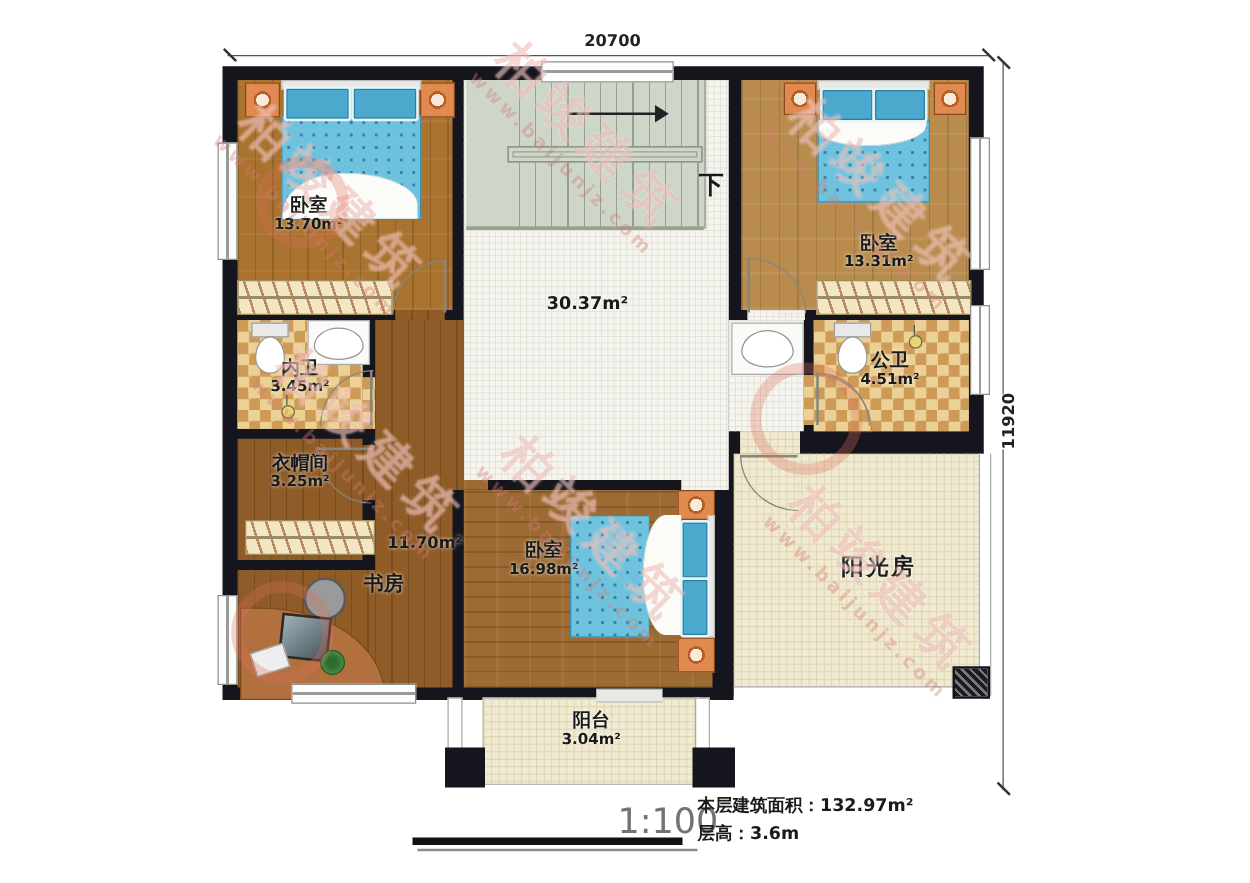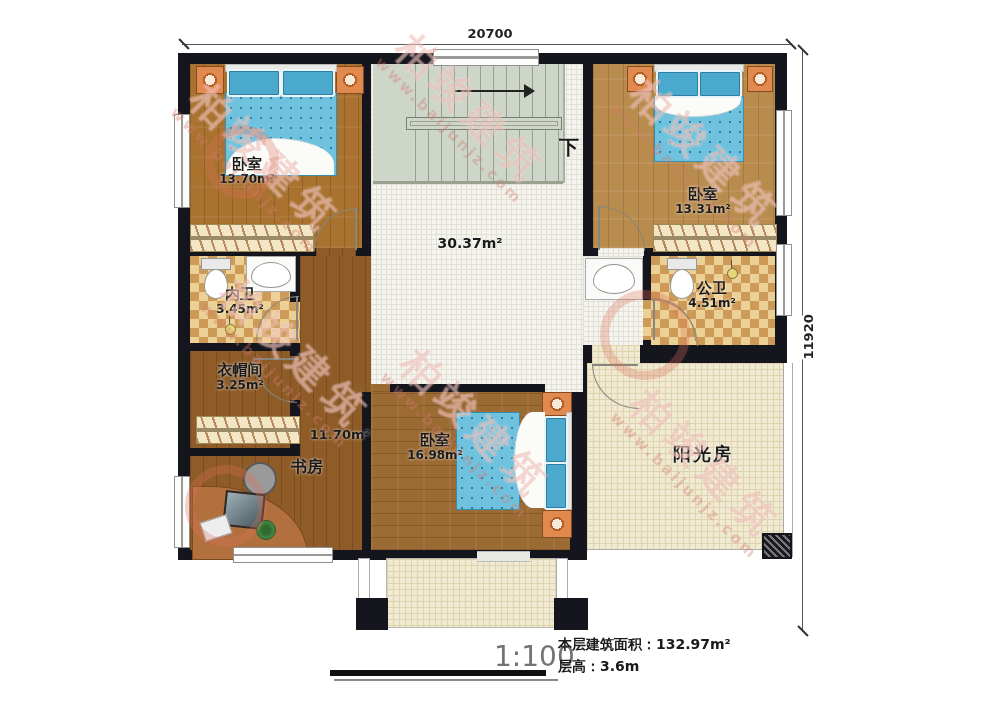--- a/index.html
+++ b/index.html
@@ -189,20 +189,24 @@
   <div class="abs rlabel" style="left:383px;top:432px;width:104px;">
     <span class="rname">卧室</span>
     <span class="rarea">16.98m²</span>
   </div>
   <div class="abs rlabel" style="left:425px;top:236px;width:90px;">
     <span class="rarea" style="font-size:14px;">30.37m²</span>
   </div>
   <div class="abs rlabel" style="left:648px;top:444px;width:110px;">
     <span class="rname" style="font-size:18px;letter-spacing:2px;">阳光房</span>
   </div>
+  <div class="abs rlabel" style="left:418px;top:568px;width:110px;">
+    <span class="rname">阳台</span>
+    <span class="rarea">3.04m²</span>
+  </div>
   <div class="abs rlabel" style="left:556px;top:136px;width:26px;">
     <span class="rname" style="font-size:20px;">下</span>
   </div>
 
   <div class="abs dimline" style="left:182px;top:44px;width:610px;height:1px;"></div>
   <div class="abs tick" style="left:177px;top:43px;width:14px;height:2px;"></div>
   <div class="abs tick" style="left:784px;top:43px;width:14px;height:2px;"></div>
   <div class="abs dim" style="left:452px;top:26px;width:76px;text-align:center;background:#fff;">20700</div>
   <div class="abs dimline" style="left:802px;top:50px;width:1px;height:582px;"></div>
   <div class="abs tick" style="left:796px;top:49px;width:14px;height:2px;"></div>

